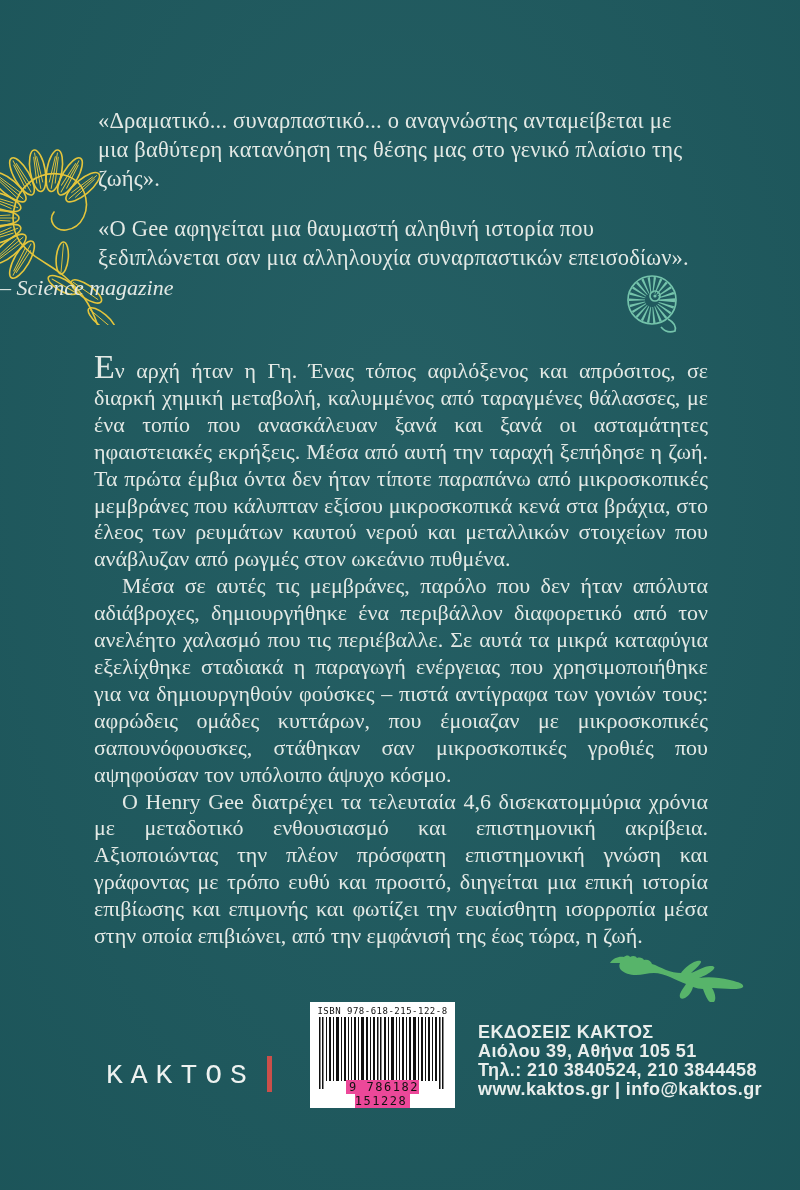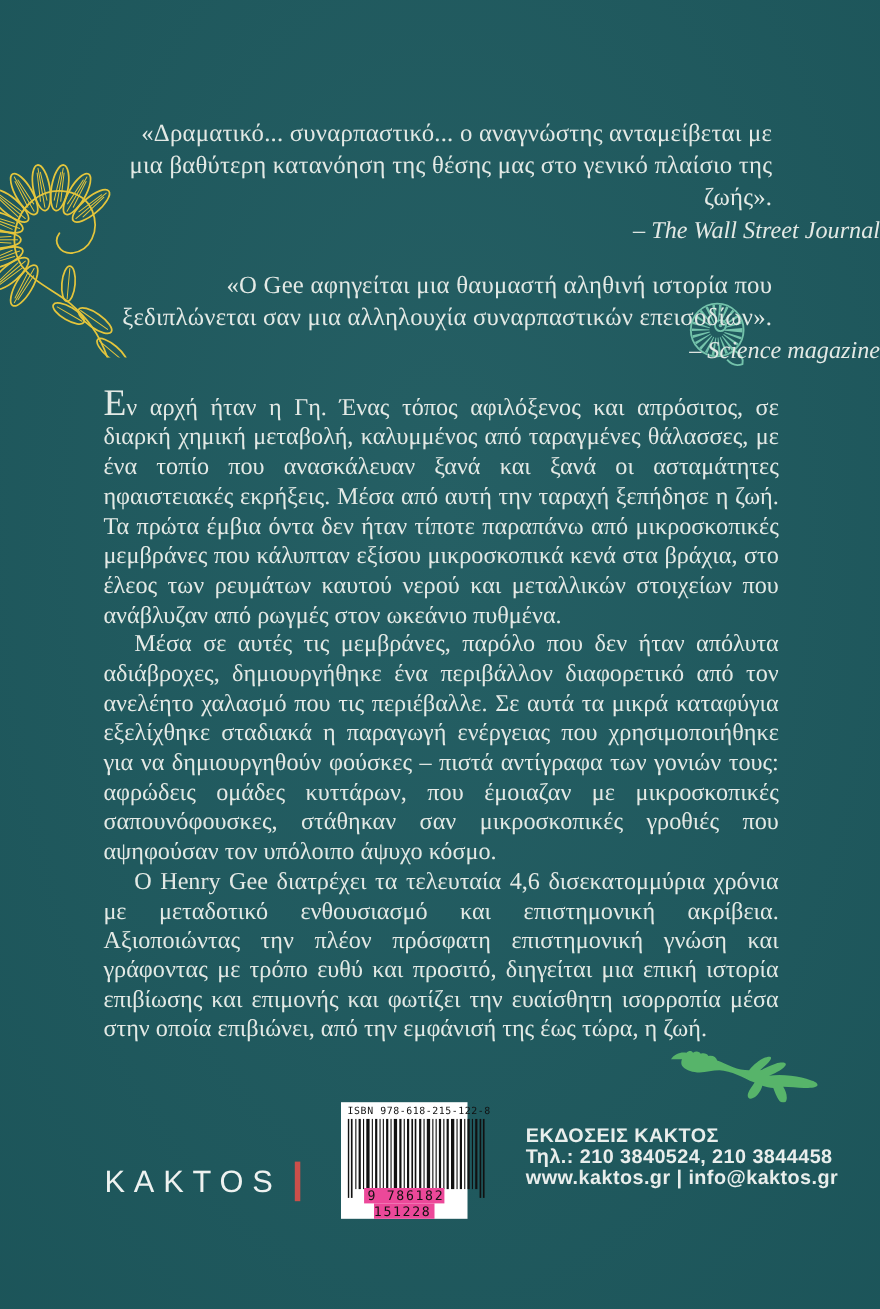--- a/index.html
+++ b/index.html
@@ -16,21 +16,21 @@
     position:relative;
     width:800px;height:1190px;
     background:var(--bg);
     background-image:radial-gradient(ellipse at 50% 40%, rgba(255,255,255,0.03), rgba(0,0,0,0.06));
     overflow:hidden;
     font-family:"Liberation Serif","DejaVu Serif",serif;
     color:var(--ink);
   }
 
   
-  .quotes{position:absolute;top:106px;left:0;right:0;text-align:right;}
+  .quotes{position:absolute;top:106px;left:0;right:0;text-align:left;}
   .quote-text{
     max-width:604px;margin:0 auto;
     font-size:22.5px;line-height:29px;letter-spacing:0.2px;
   }
   .quote-attribution{
     font-style:italic;font-size:22px;line-height:29px;margin-top:1px;
   }
   .quote + .quote{margin-top:21px;}
 
   
@@ -50,31 +50,31 @@
   .deco-shell{left:622px;top:272px;}
   .deco-creature{left:606px;top:936px;}
   .stroke-flower{stroke:var(--flower);fill:none;stroke-width:1.6;stroke-linecap:round;}
   .stroke-flower-thin{stroke:var(--flower);fill:none;stroke-width:0.9;stroke-linecap:round;}
   .stroke-shell{stroke:var(--shell);fill:none;stroke-width:1.7;}
   .ribs{stroke:var(--shell);fill:none;}
   .fill-creature{fill:var(--creature);}
 
   
   .logo{
-    position:absolute;left:95px;top:1058px;
+    position:absolute;left:106px;top:1058px;
     display:flex;align-items:center;
-    font-family:Liberation Sans, sans-serif;
+    font-family:Liberation Mono, monospace;
   }
   .logo-text{
     font-size:28px;letter-spacing:8px;font-weight:400;color:#eef2f0;
   }
   .logo-bar{width:5px;height:36px;background:var(--accent);margin-left:12px;margin-top:-2px;}
 
   .barcode{
-    position:absolute;left:310px;top:1002px;width:115px;height:106px;
+    position:absolute;left:310px;top:1002px;width:145px;height:106px;
     background:#fff;padding:4px 6px 0 6px;text-align:center;
   }
   .isbn-label{
     font-family:"DejaVu Sans Mono","Liberation Mono",monospace;
     font-size:9px;letter-spacing:0.5px;color:#111;white-space:nowrap;
   }
   .bars{display:block;margin:1px auto 0 auto;}
   .barcode-digits{
     font-family:"DejaVu Sans Mono","Liberation Mono",monospace;
     font-size:12px;letter-spacing:1.5px;color:#111;
@@ -141,21 +141,20 @@
     <circle cx="30" cy="28" r="24" class="stroke-shell"></circle>
     <circle cx="30" cy="28" r="15" class="ribs" stroke-width="16" stroke-dasharray="1.6 2.6" fill="none"></circle>
     <circle cx="33" cy="24" r="5" class="stroke-shell" stroke-width="1.2"></circle>
     <circle cx="33" cy="24" r="1.6" fill="#74c3ab" stroke="none"></circle>
     <path class="stroke-shell" d="M46,47 q9,5 7,12 q-8,3 -14,-4"></path>
   </svg>
 
   <div class="quotes">
     <div class="quote">
       <div class="quote-text">«Δραματικό... συναρπαστικό... ο αναγνώστης ανταμείβεται με μια βαθύτερη κατανόηση της θέσης μας στο γενικό πλαίσιο της ζωής».</div>
-      <div class="quote-attribution">– The Wall Street Journal</div>
     </div>
     <div class="quote">
       <div class="quote-text">«Ο Gee αφηγείται μια θαυμαστή αληθινή ιστορία που ξεδιπλώνεται σαν μια αλληλουχία συναρπαστικών επεισοδίων».</div>
       <div class="quote-attribution">– Science magazine</div>
     </div>
   </div>
 
   <div class="synopsis">
     <p><span class="dropcap">Ε</span>ν αρχή ήταν η Γη. Ένας τόπος αφιλόξενος και απρόσιτος, σε διαρκή χημική μεταβολή, καλυμμένος από ταραγμένες θάλασσες, με ένα τοπίο που ανασκάλευαν ξανά και ξανά οι ασταμάτητες ηφαιστειακές εκρήξεις. Μέσα από αυτή την ταραχή ξεπήδησε η ζωή. Τα πρώτα έμβια όντα δεν ήταν τίποτε παραπάνω από μικροσκοπικές μεμβράνες που κάλυπταν εξίσου μικροσκοπικά κενά στα βράχια, στο έλεος των ρευμάτων καυτού νερού και μεταλλικών στοιχείων που ανάβλυζαν από ρωγμές στον ωκεάνιο πυθμένα.</p>
     <p>Μέσα σε αυτές τις μεμβράνες, παρόλο που δεν ήταν απόλυτα αδιάβροχες, δημιουργήθηκε ένα περιβάλλον διαφορετικό από τον ανελέητο χαλασμό που τις περιέβαλλε. Σε αυτά τα μικρά καταφύγια εξελίχθηκε σταδιακά η παραγωγή ενέργειας που χρησιμοποιήθηκε για να δημιουργηθούν φούσκες – πιστά αντίγραφα των γονιών τους: αφρώδεις ομάδες κυττάρων, που έμοιαζαν με μικροσκοπικές σαπουνόφουσκες, στάθηκαν σαν μικροσκοπικές γροθιές που αψηφούσαν τον υπόλοιπο άψυχο κόσμο.</p>
@@ -219,17 +218,18 @@
         <rect x="116" y="0" width="2" height="64"></rect>
         <rect x="120" y="0" width="1.5" height="72"></rect>
           <rect x="123" y="0" width="1.5" height="72"></rect>
       </g>
     </svg>
     <div class="barcode-digits"><span>9 786182 151228</span></div>
   </div>
 
   <div class="publisher">
     <div>ΕΚΔΟΣΕΙΣ ΚΑΚΤΟΣ</div>
+    <div>Αιόλου 39, Αθήνα 105 51</div>
     <div>Τηλ.: 210 3840524, 210 3844458</div>
     <div>www.kaktos.gr | info@kaktos.gr</div>
   </div>
 
 </div>
 
 </body></html>

